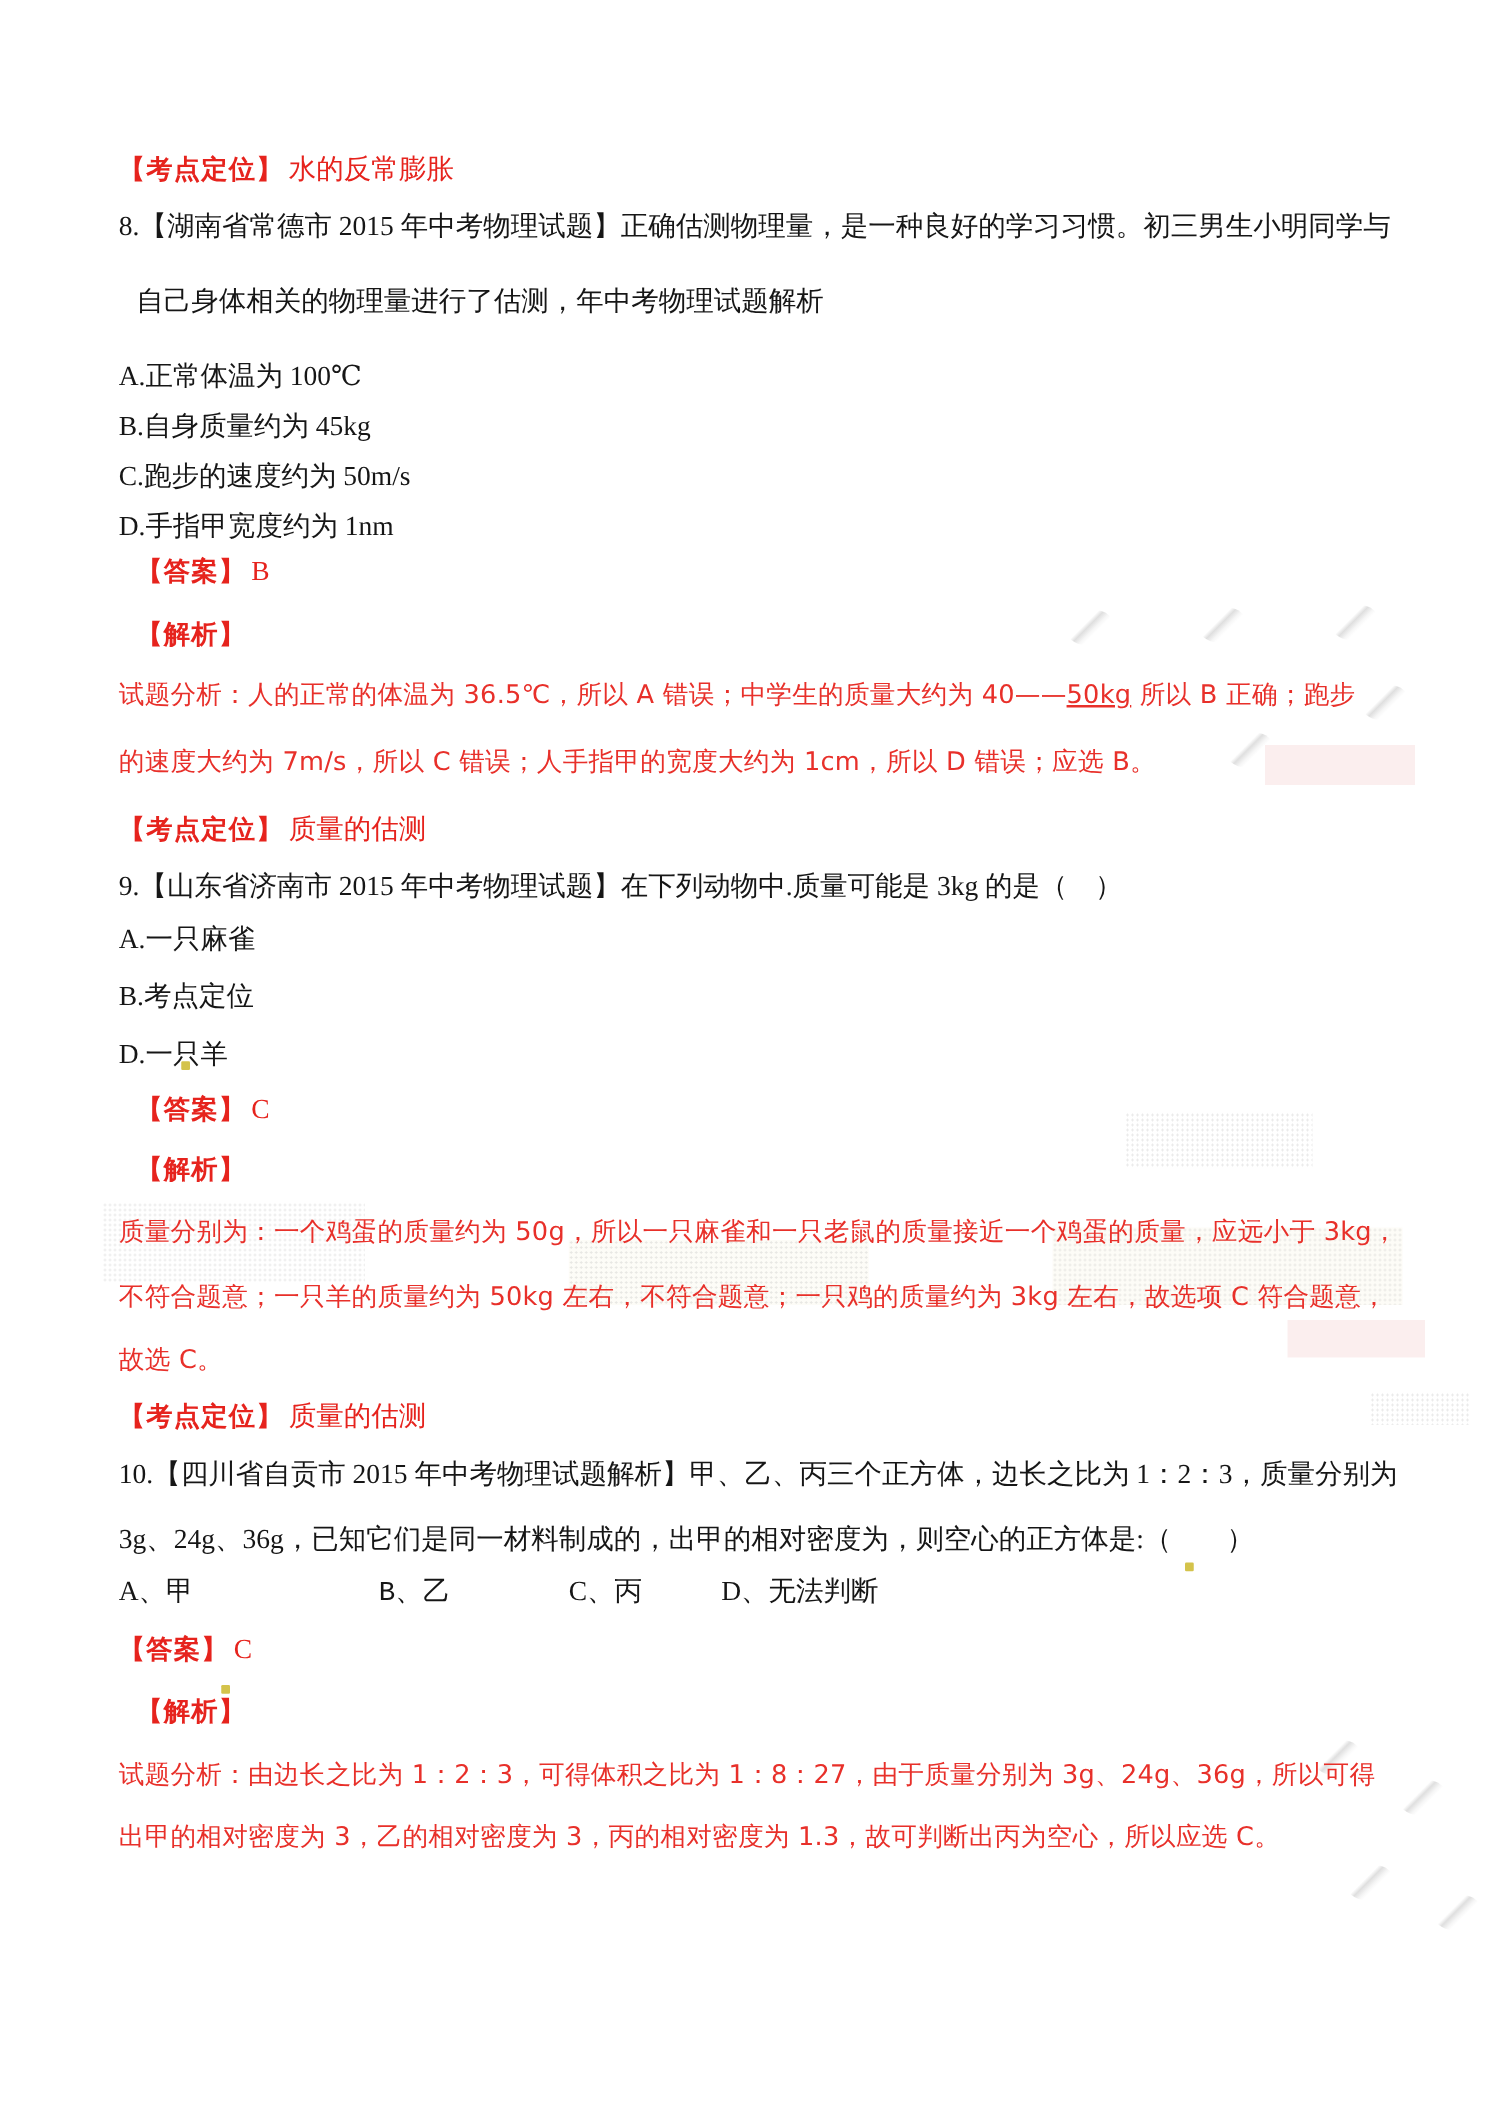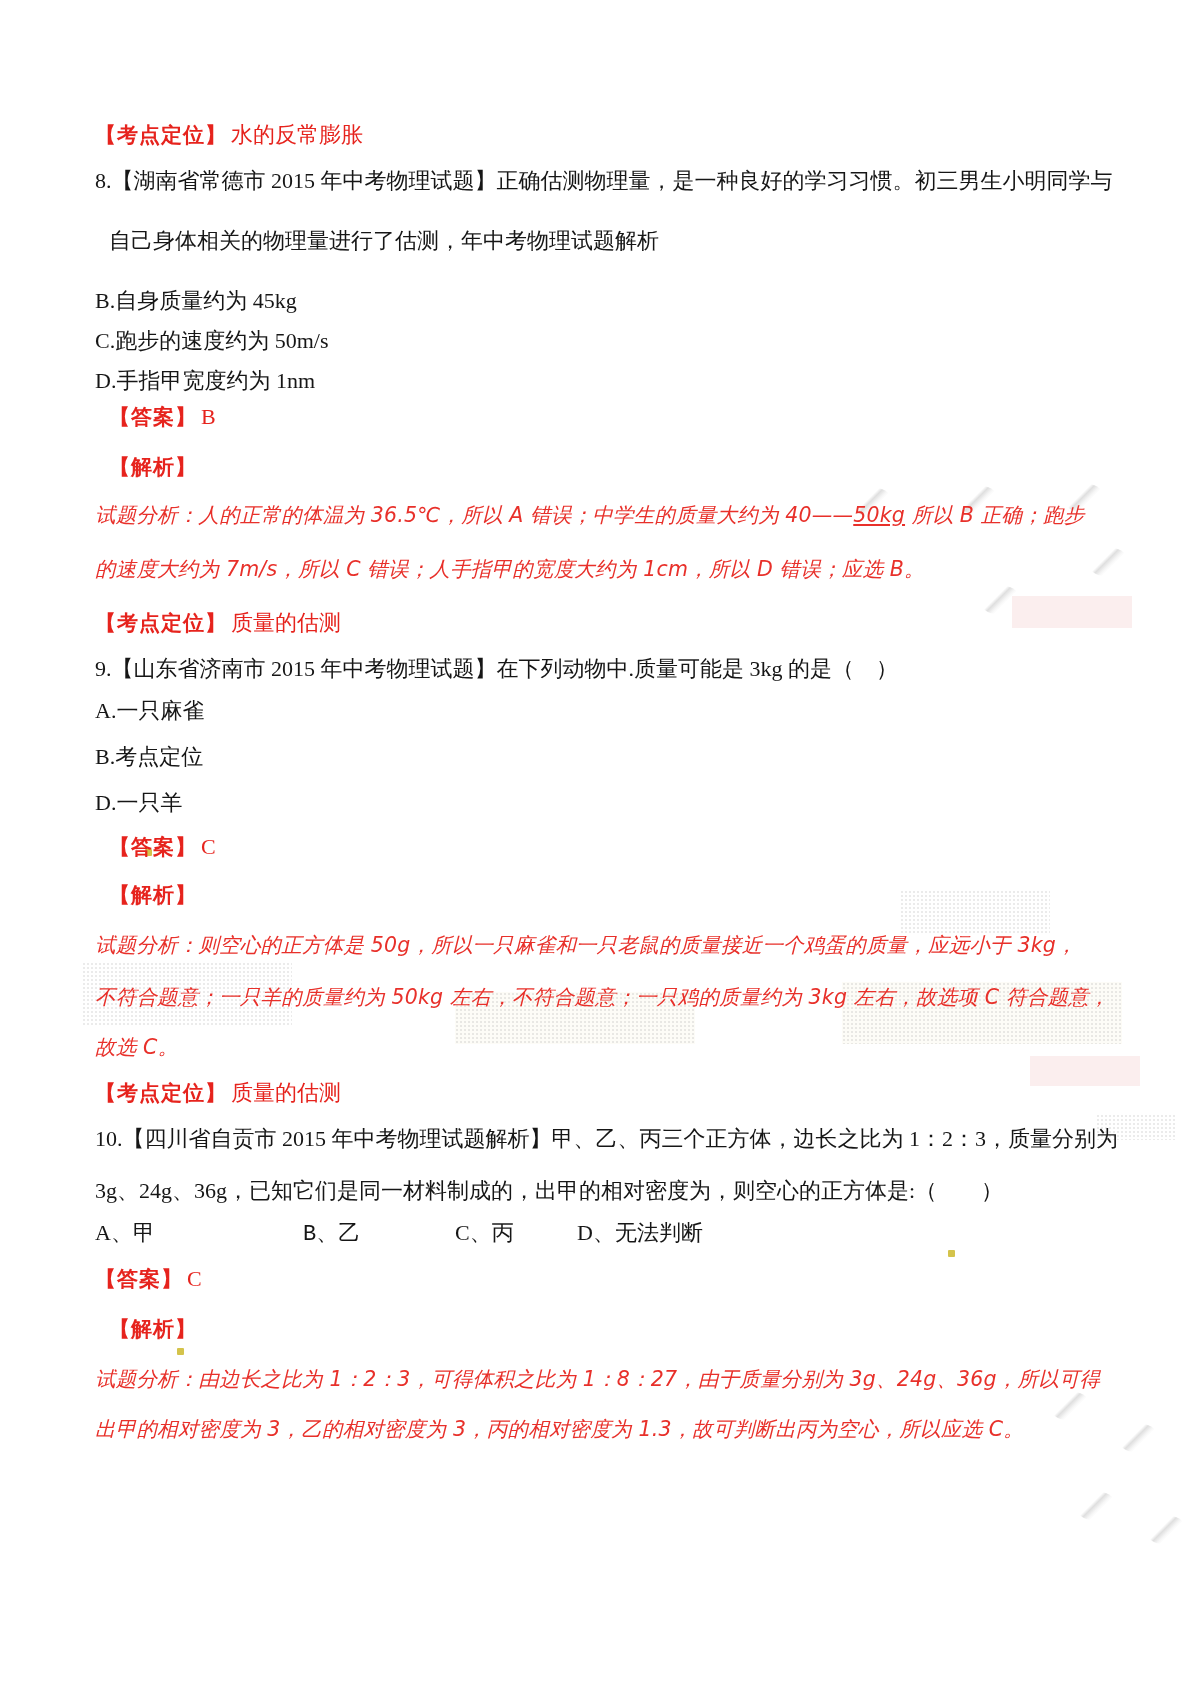--- a/index.html
+++ b/index.html
@@ -16,21 +16,20 @@
   .red-head .hd{
     color:#e6231d;font-weight:700;
     font-family:"DejaVu Sans","Liberation Sans",sans-serif;
     letter-spacing:1px;font-size:21px;
   }
   .red-head .val{color:#e6231d;font-size:22px;font-family:"Liberation Serif",serif;padding-left:4px;}
   .red-ana{
     color:#e8302a;font-size:20.5px;
     font-family:"DejaVu Sans","Liberation Sans",sans-serif;
     letter-spacing:0.2px;
-    font-style:italic;
   }
   .u{text-decoration:underline;}
   .optrow span{display:inline-block;}
   .ow1{width:208px;} .ow2{width:152px;font-family:Liberation Mono, monospace;} .ow3{width:122px;}
   
   .mb10{margin-bottom:10px}.mb14{margin-bottom:14px}.mb16{margin-bottom:16px}
   .mb18{margin-bottom:18px}.mb20{margin-bottom:20px}.mb22{margin-bottom:22px}
   .mb24{margin-bottom:24px}.mb26{margin-bottom:26px}.mb28{margin-bottom:28px}
   .mb34{margin-bottom:34px}
   
@@ -75,20 +74,21 @@
 </div>
 
 <div class="content">
 
   <p class="red-head mb20">
     <span class="hd">【考点定位】</span><span class="val">水的反常膨胀</span>
   </p>
 
   <p class="black mb34">8.【湖南省常德市 2015 年中考物理试题】正确估测物理量，是一种良好的学习习惯。初三男生小明同学与</p>
   <p class="black mb34 indent">自己身体相关的物理量进行了估测，年中考物理试题解析</p>
+  <p class="black mb14">A.正常体温为 100℃</p>
   <p class="black mb14">B.自身质量约为 45kg</p>
   <p class="black mb14">C.跑步的速度约为 50m/s</p>
   <p class="black mb10">D.手指甲宽度约为 1nm</p>
   <p class="red-head mb24 indent">
     <span class="hd">【答案】</span><span class="val">B</span>
   </p>
   <p class="red-head mb22 indent">
     <span class="hd">【解析】</span>
   </p>
   <p class="red-ana mb28">
@@ -102,21 +102,21 @@
   <p class="black mb16">9.【山东省济南市 2015 年中考物理试题】在下列动物中.质量可能是 3kg 的是（　）</p>
   <p class="black mb20">A.一只麻雀</p>
   <p class="black mb20">B.考点定位</p>
   <p class="black mb18">D.一只羊</p>
   <p class="red-head mb22 indent">
     <span class="hd">【答案】</span><span class="val">C</span>
   </p>
   <p class="red-head mb24 indent">
     <span class="hd">【解析】</span>
   </p>
-  <p class="red-ana mb26">试题分析：则空心的正方体是 50g，所以一只麻雀和一只老鼠的质量接近一个鸡蛋的质量，应远小于 3kg，</p>
+  <p class="red-ana mb26">质量分别为：一个鸡蛋的质量约为 50g，所以一只麻雀和一只老鼠的质量接近一个鸡蛋的质量，应远小于 3kg，</p>
   <p class="red-ana mb24">不符合题意；一只羊的质量约为 50kg 左右，不符合题意；一只鸡的质量约为 3kg 左右，故选项 C 符合题意，</p>
   <p class="red-ana mb20">故选 C。</p>
   <p class="red-head mb20">
     <span class="hd">【考点定位】</span><span class="val">质量的估测</span>
   </p>
 
   <p class="black mb26">10.【四川省自贡市 2015 年中考物理试题解析】甲、乙、丙三个正方体，边长之比为 1：2：3，质量分别为</p>
   <p class="black mb16">3g、24g、36g，已知它们是同一材料制成的，出甲的相对密度为，则空心的正方体是:（　　）</p>
   <p class="black mb18 optrow">
     <span class="ow1">A、甲</span><span class="ow2">B、乙</span><span class="ow3">C、丙</span><span>D、无法判断</span>

